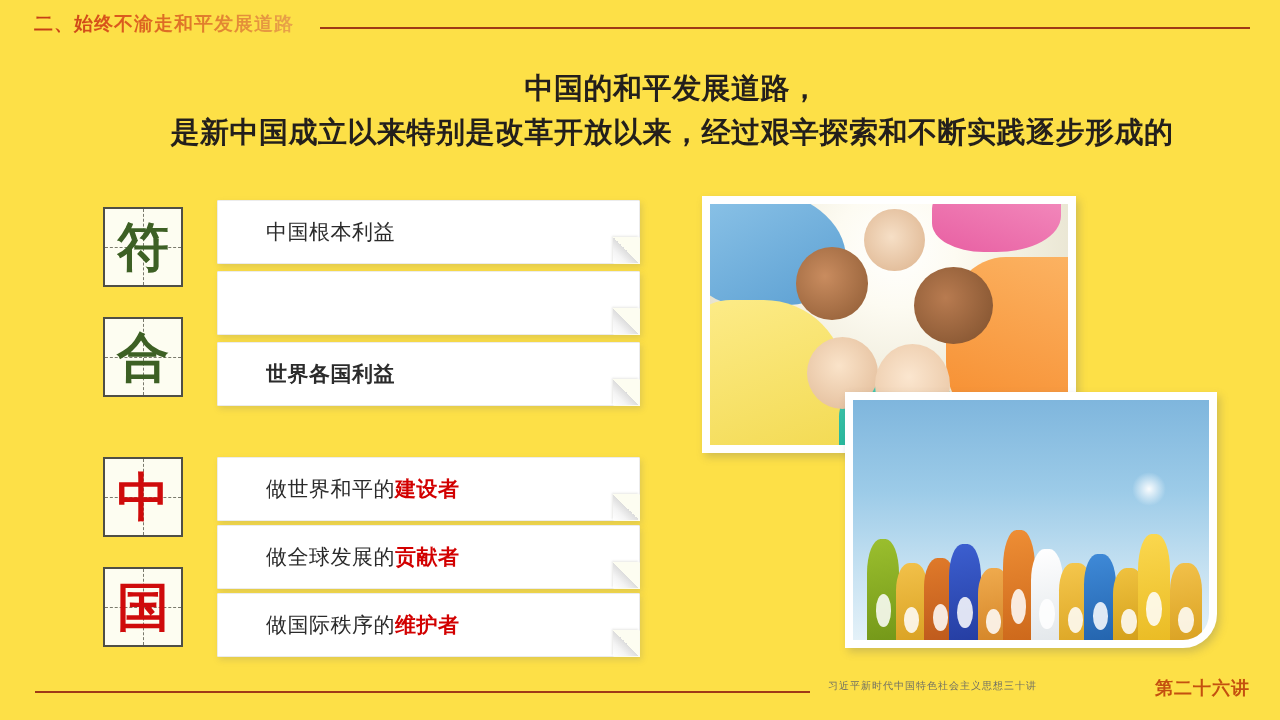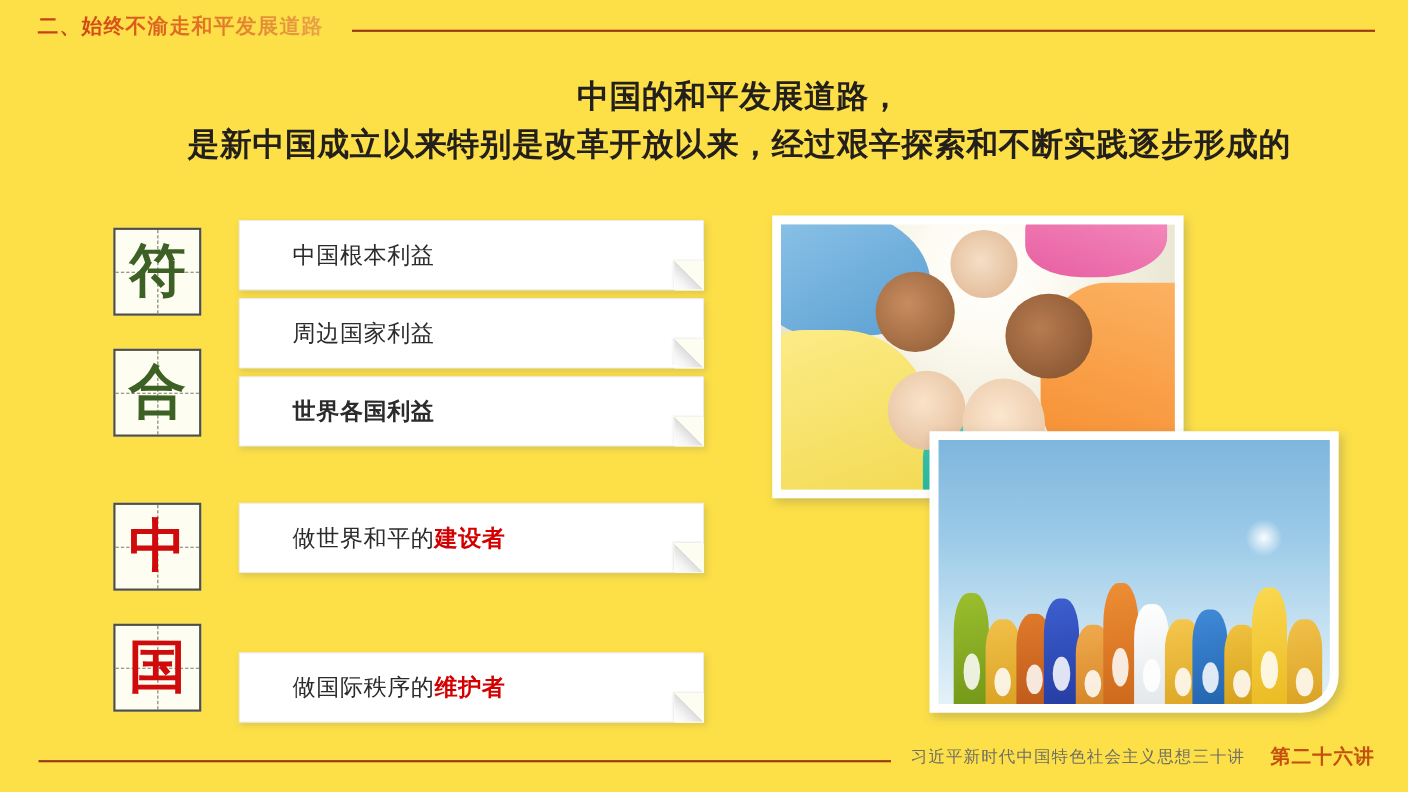--- a/index.html
+++ b/index.html
@@ -249,21 +249,21 @@
   
   .footer-rule {
     position: absolute;
     left: 35px; top: 691px;
     width: 775px; height: 2px;
     background: #9e3a16;
   }
   .footer-book {
     position: absolute;
     left: 828px; top: 679px;
-    font-size: 15px;
+    font-size: 10px;
     color: #6f6f63;
     letter-spacing: 1px;
     white-space: nowrap;
   }
   .footer-lecture {
     position: absolute;
     left: 1155px; top: 676px;
     font-size: 18px;
     font-weight: bold;
     color: #c4500f;
@@ -293,41 +293,48 @@
   <div class="cell green cell-he">
     <span class="glyph">合</span>
   </div>
 
   <div class="card card-a1">
     <span class="label">中国根本利益</span>
     <span class="foldmask"></span>
     <span class="fold"></span>
   </div>
   <div class="card card-a2">
-    <span class="label">周边国家利益</span>
     <span class="foldmask"></span>
     <span class="fold"></span>
   </div>
   <div class="card card-a3">
     <span class="label">世界各国利益</span>
     <span class="foldmask"></span>
     <span class="fold"></span>
   </div>
 
   <div class="cell red cell-zh">
     <span class="glyph">中</span>
   </div>
   <div class="cell red cell-guo">
     <span class="glyph">国</span>
   </div>
 
   <div class="card card-b1">
     <span class="label">
         <span>做世界和平的</span>
         <span class="hl">建设者</span>
+      </span>
+    <span class="foldmask"></span>
+    <span class="fold"></span>
+  </div>
+  <div class="card card-b2">
+    <span class="label">
+        <span>做全球发展的</span>
+        <span class="hl">贡献者</span>
       </span>
     <span class="foldmask"></span>
     <span class="fold"></span>
   </div>
   <div class="card card-b3">
     <span class="label">
         <span>做国际秩序的</span>
         <span class="hl">维护者</span>
       </span>
     <span class="foldmask"></span>

